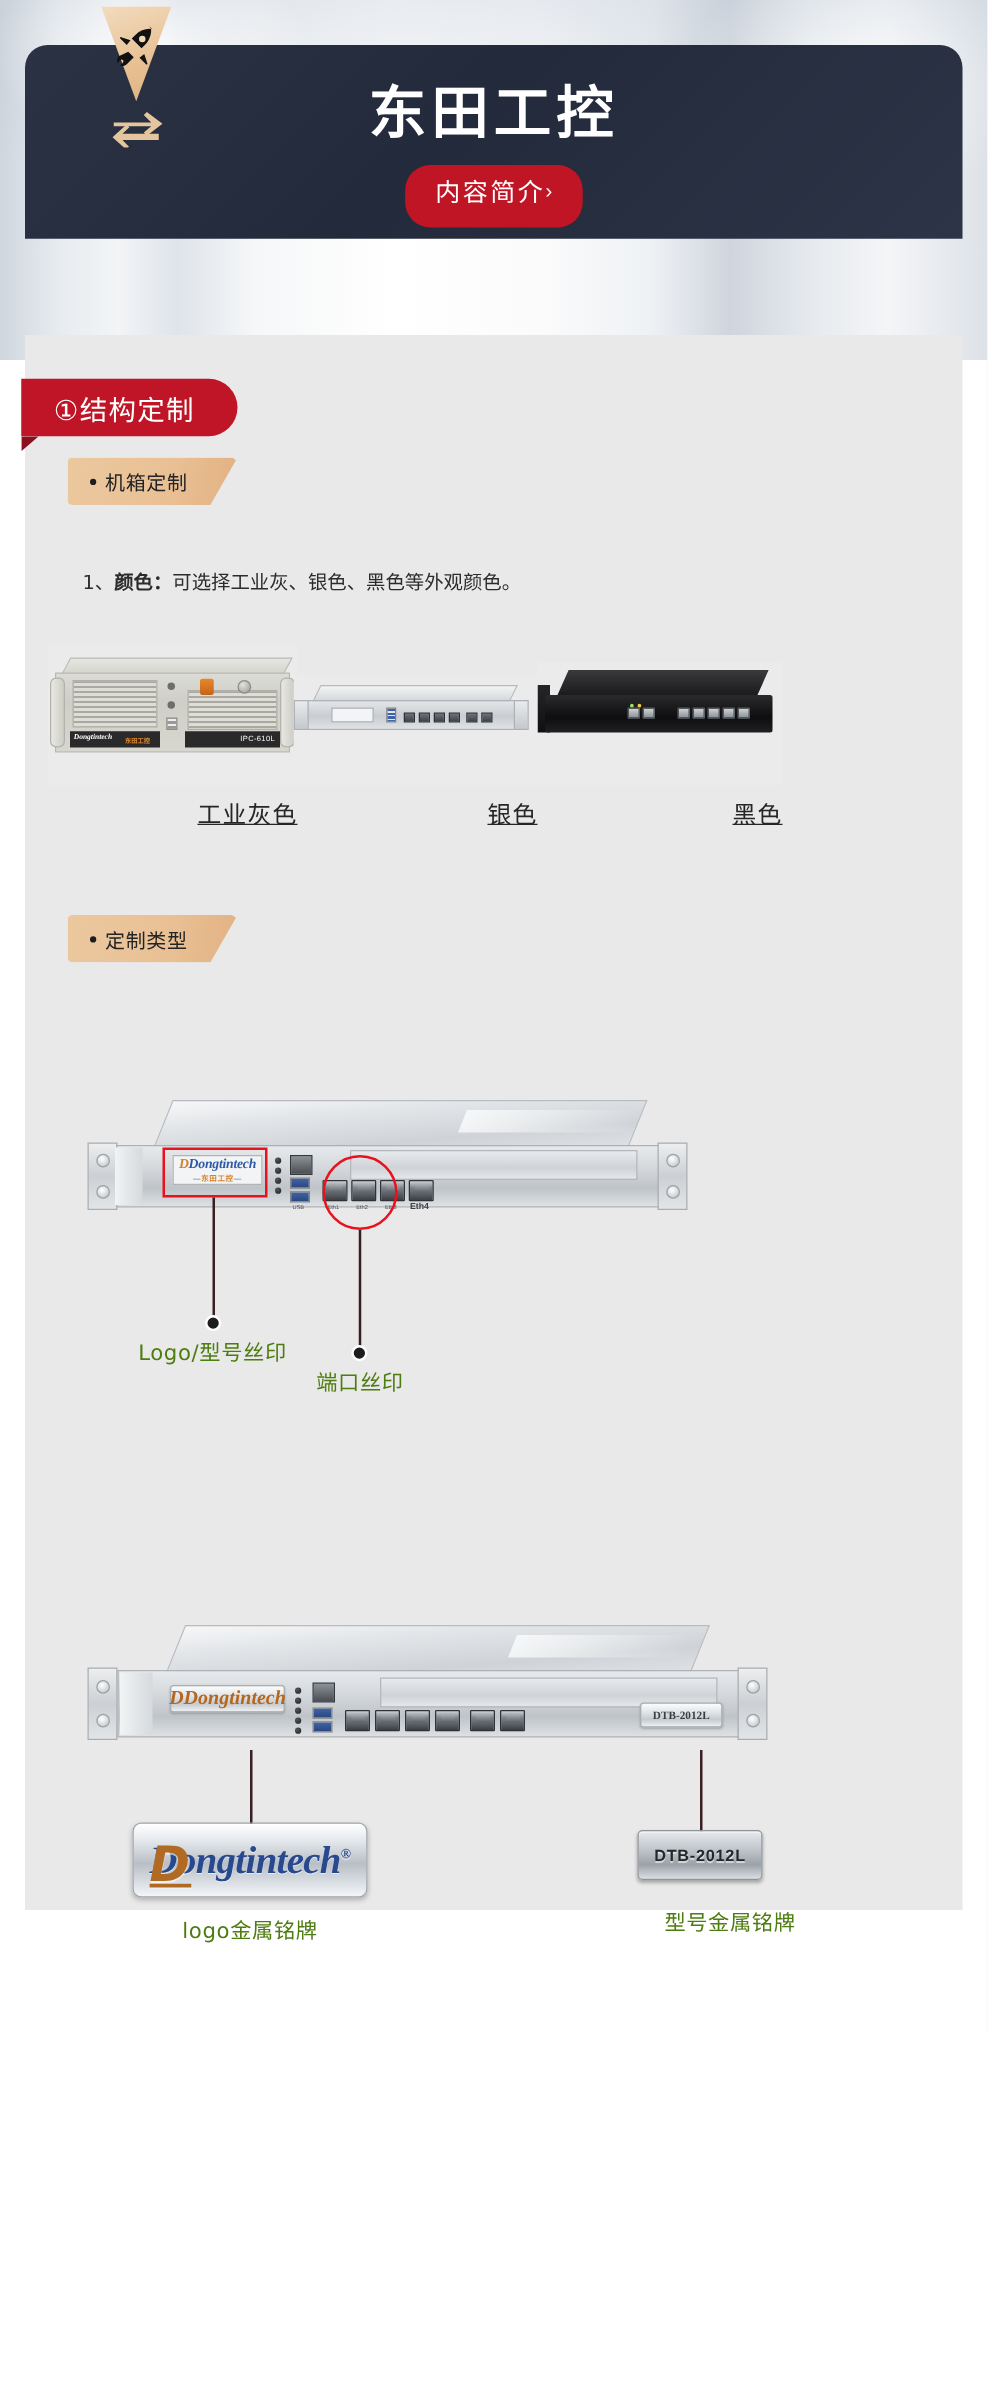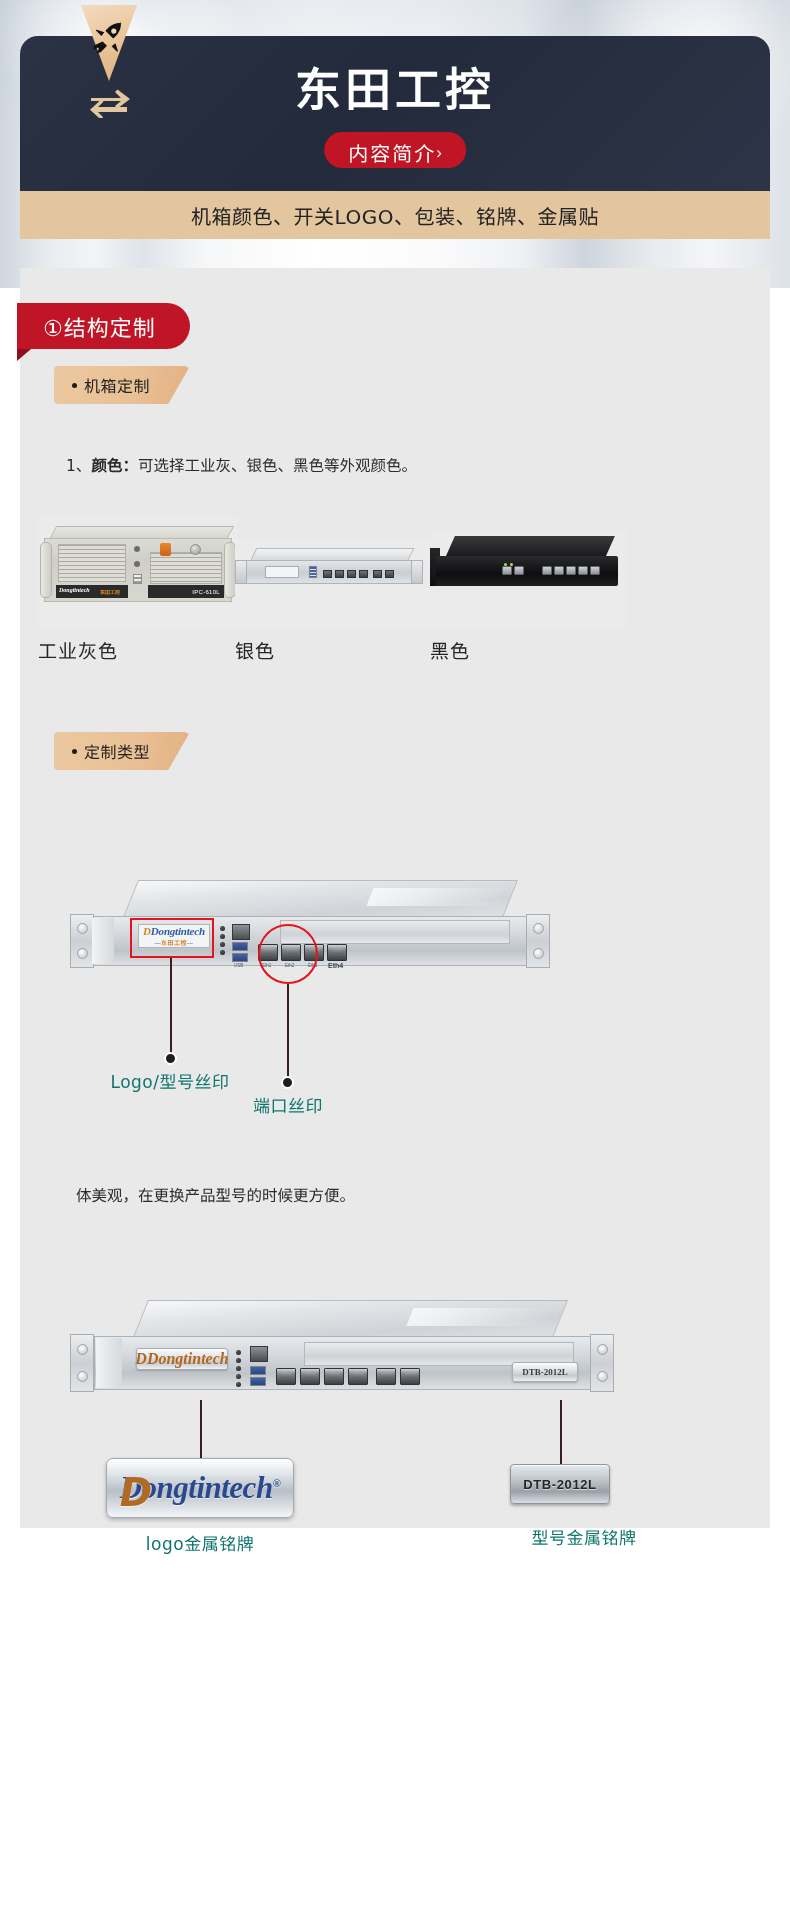--- a/index.html
+++ b/index.html
@@ -47,21 +47,21 @@
     line-height: 60px;
     font-family: "DejaVu Sans", "Liberation Sans", sans-serif;
   }
   .header-pill {
     position: absolute;
     left: 50%; transform: translateX(-50%);
     top: 132px;
     background: #c01525;
     color: #fff;
     border-radius: 20px;
-    padding: 6px 22px 1px 24px;
+    padding: 6px 22px 15px 24px;
     font-size: 20px;
     letter-spacing: 2px;
     display: flex; align-items: center; 
     white-space: nowrap;
   }
   .header-pill .chev { font-size: 17px; font-weight: 400; opacity: .95; }
   .header-sub {
     position: absolute;
     left: 20px; top: 191px;
     width: 750px; height: 48px;
@@ -162,30 +162,31 @@
     line-height: 25px;
     font-family: "DejaVu Sans", "Liberation Sans", sans-serif;
   }
   .para b { font-weight: 700; }
   .para .hang { display: block; padding-left: 26px; text-indent: -26px; }
   .para .hang2 { display: block; padding-left: 26px; }
 
   
   .cap {
     position: absolute;
-    text-align: left;
+    text-align: right;
     color: #262626;
     font-size: 19px;
     font-family: "DejaVu Sans", "Liberation Sans", sans-serif;
     letter-spacing: 1px;
+    text-decoration: underline;
   }
   .cap-sm {
     position: absolute;
     text-align: center;
-    color: #0f766e;
+    color: #4d7c0f;
     font-size: 17px;
     font-family: "DejaVu Sans", "Liberation Sans", sans-serif;
     letter-spacing: .5px;
   }
 
   
   .photo { position: absolute; overflow: hidden; background: #ebebeb; }
 
   
   .ipc610 { }
@@ -497,21 +498,20 @@
     <path d="M39 19H10l5.5-5.2-2.3-2.3L2 21.7l10.9 9.9 2.3-2.3L10 24h29z" fill="#e3c59e"></path>
   </svg>
 
   <div class="header-title">东田工控</div>
 
   <div class="header-pill">
     <span>内容简介</span>
     <span class="chev">›</span>
   </div>
 
-  <div class="header-sub">机箱颜色、开关LOGO、包装、铭牌、金属贴</div>
 </div>
 
 <div class="panel">
 
   <div class="sec-banner">
     <span>①结构定制</span>
   </div>
   <div class="sec-banner-tail"></div>
 
   <div class="subtag" style="left:34px; top:98px;">
@@ -632,21 +632,20 @@
 
   <div class="cline" style="left:150px; top:690px; height:98px;"></div>
   <div class="cdot" style="left:144px; top:784px;"></div>
   <div class="cap-sm" style="left:50px; top:800px; width:200px;">Logo/型号丝印</div>
 
   <div class="cline" style="left:267px; top:716px; height:96px;"></div>
   <div class="cdot" style="left:261px; top:808px;"></div>
   <div class="cap-sm" style="left:198px; top:824px; width:140px;">端口丝印</div>
 
   <div class="para" style="left:30px; top:916px; width:700px;">
-    <span class="hang2">体美观，在更换产品型号的时候更方便。</span>
   </div>
 
   <div class="bigsrv" style="left:50px; top:1032px; width:560px; height:110px;">
     <div class="lid" style="left:70px; width:420px;"></div>
     <div class="lidhi" style="left:340px;"></div>
     <div class="front" style="left:24px; width:500px; height:54px;"></div>
     <div class="earL" style="left:0; top:34px; height:58px;">
       <div class="earhole" style="top:9px;"></div>
       <div class="earhole" style="top:36px;"></div>
     </div>

